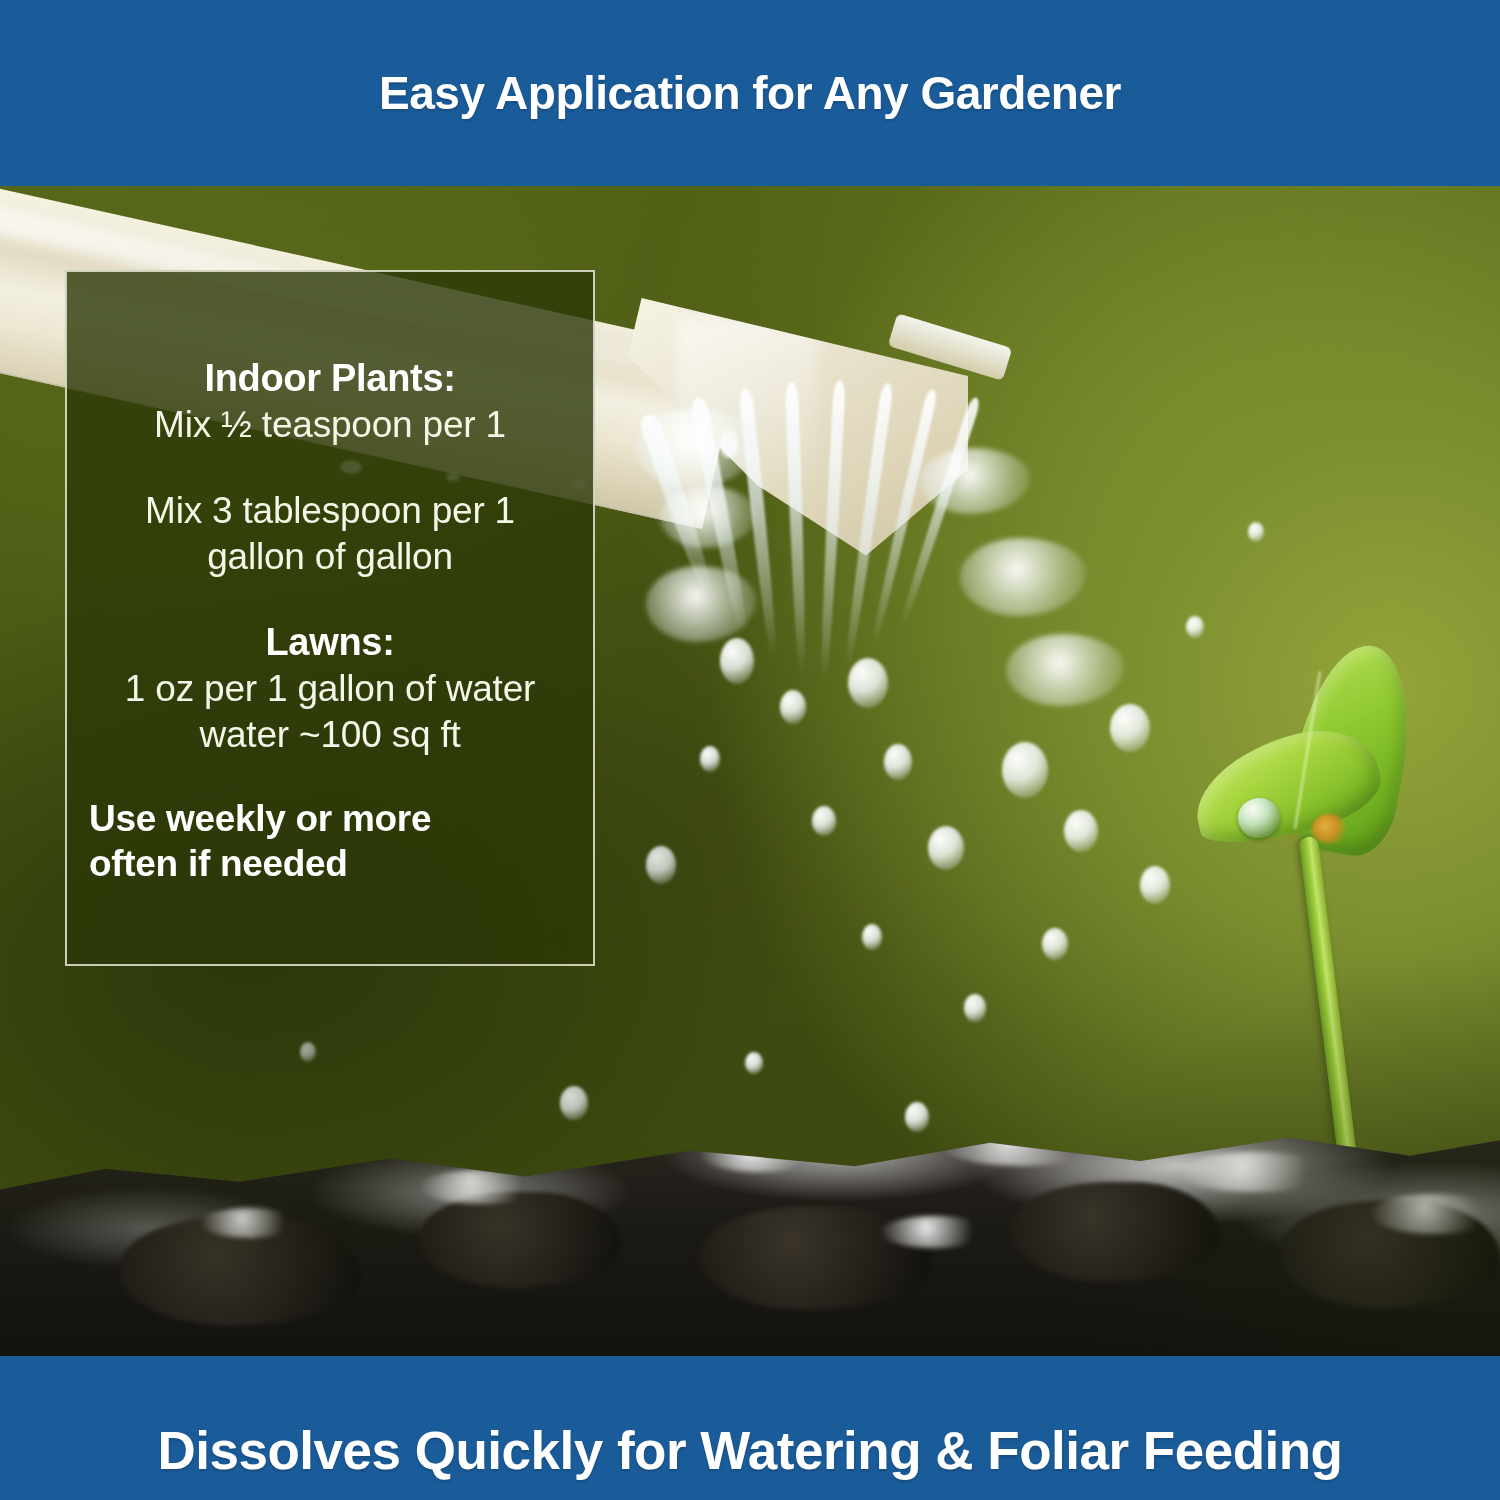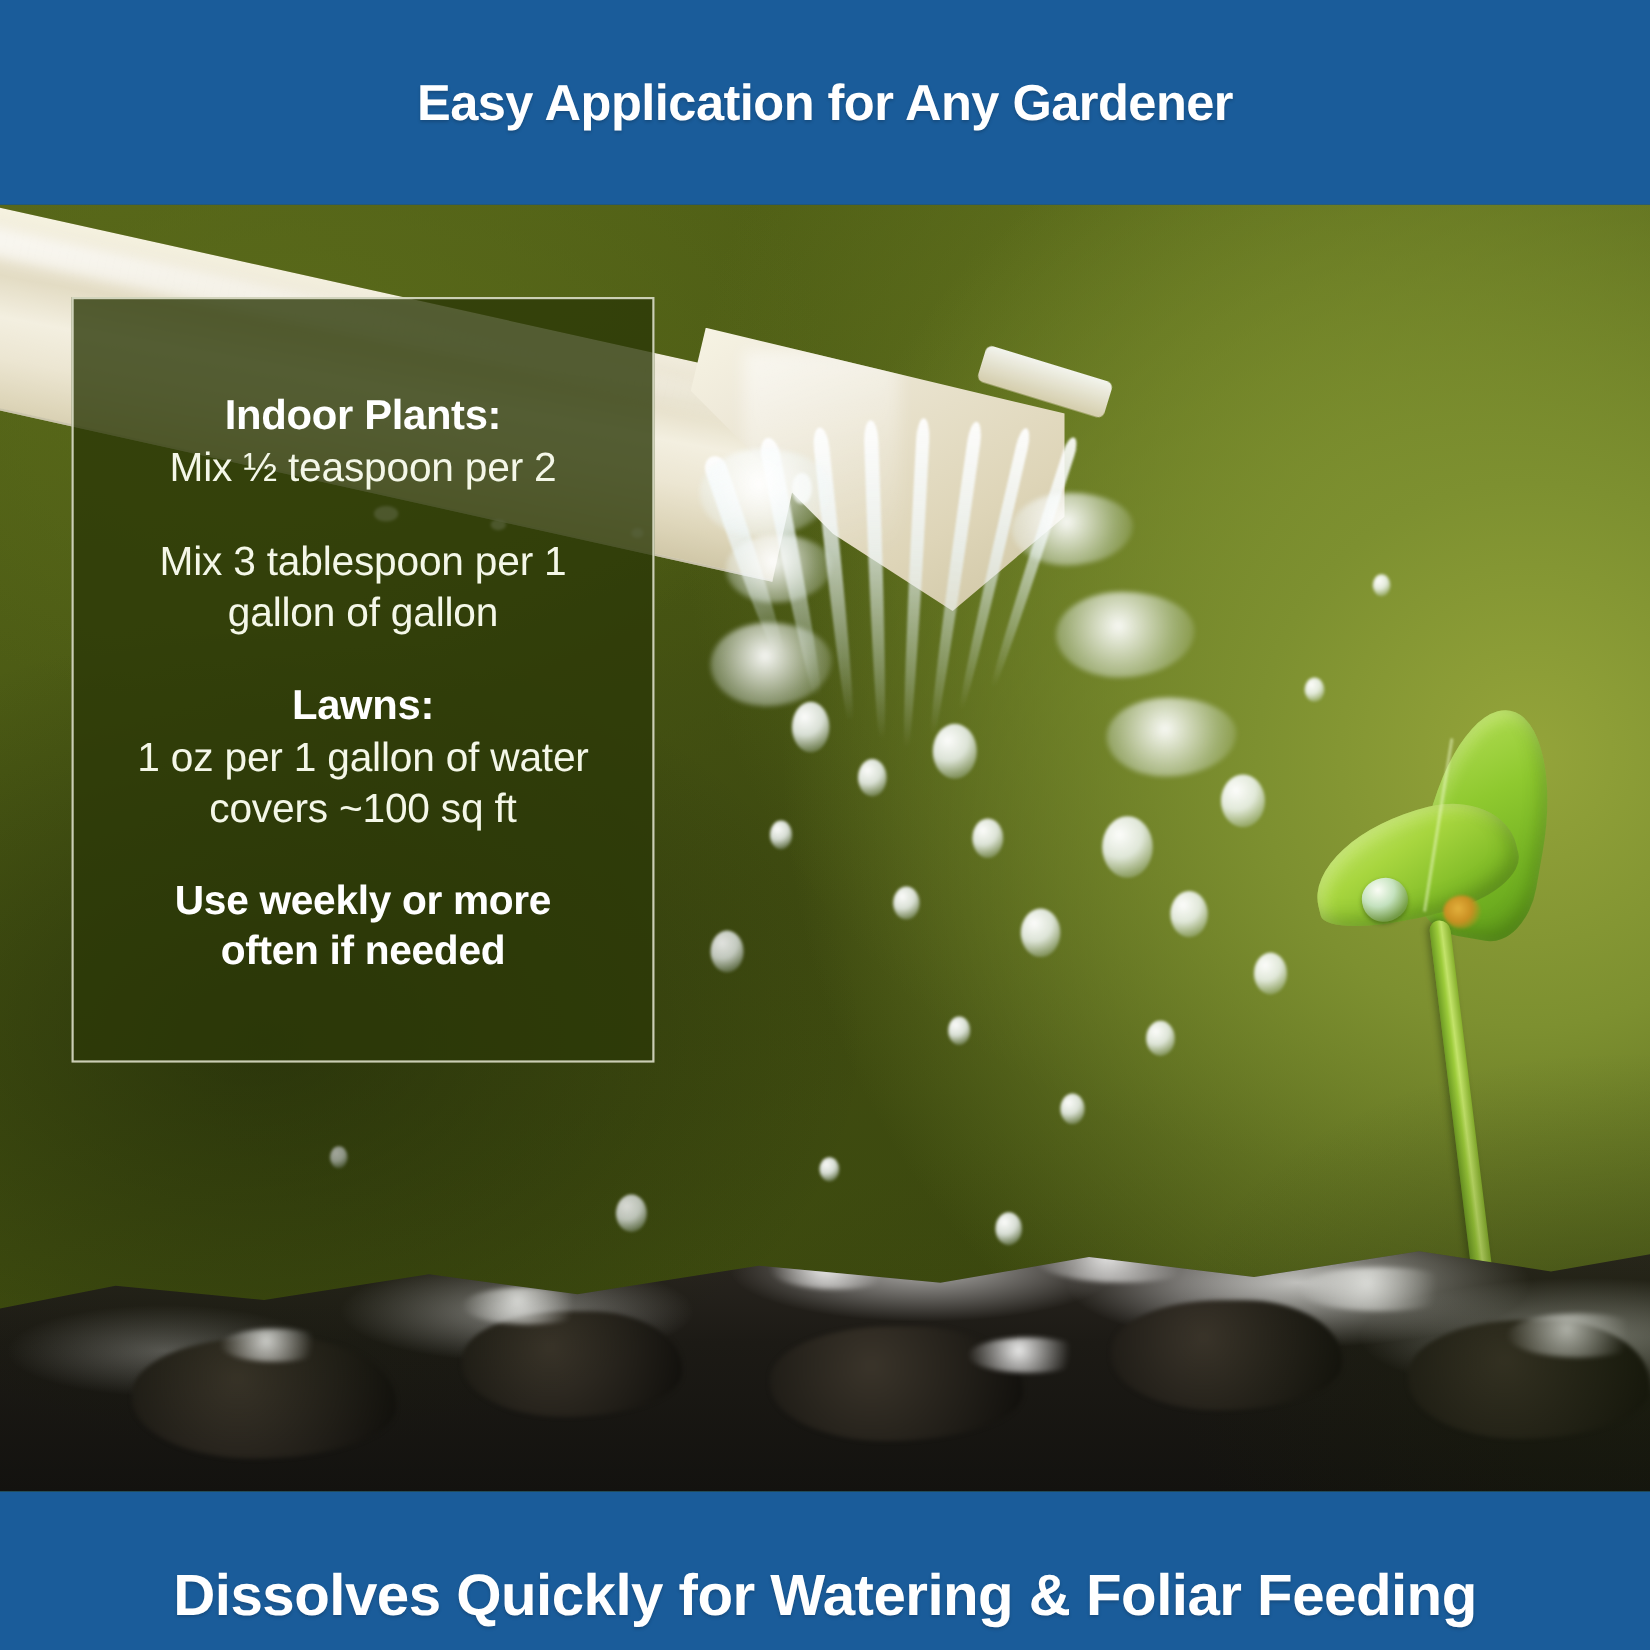--- a/index.html
+++ b/index.html
@@ -307,21 +307,21 @@
     font-size: 37px;
     line-height: 1.2;
     letter-spacing: -0.2px;
     margin-top: 2px;
   }
   .dose-note {
     color: #ffffff;
     font-size: 37px;
     font-weight: bold;
     line-height: 1.2;
-    text-align: center;
+    text-align: left;
     letter-spacing: -0.3px;
   }
 </style>
 </head>
 <body>
 
 <div class="canvas">
 
   <div class="banner banner-top">
     <div class="banner-text">Easy Application for Any Gardener</div>
@@ -421,32 +421,32 @@
       </g>
     </svg>
     <div class="logo-name">GARDENWISE</div>
     <div class="logo-tag">GROW WITH CONFIDENCE</div>
   </div>
 
   <div class="dose-box">
 
     <div class="dose-group">
       <div class="dose-title">Indoor Plants:</div>
-      <div class="dose-body">Mix ½ teaspoon per 2</div>
+      <div class="dose-body">Mix ½ teaspoon per 1</div>
     </div>
 
     <div class="dose-group">
       <div class="dose-body">Mix 3 tablespoon per 1</div>
       <div class="dose-body">gallon of gallon</div>
     </div>
 
     <div class="dose-group">
       <div class="dose-title">Lawns:</div>
       <div class="dose-body">1 oz per 1 gallon of water</div>
-      <div class="dose-body">covers ~100 sq ft</div>
+      <div class="dose-body">water ~100 sq ft</div>
     </div>
 
     <div class="dose-group">
       <div class="dose-note">Use weekly or more</div>
       <div class="dose-note">often if needed</div>
     </div>
 
   </div>
 
   <div class="banner banner-bottom">

